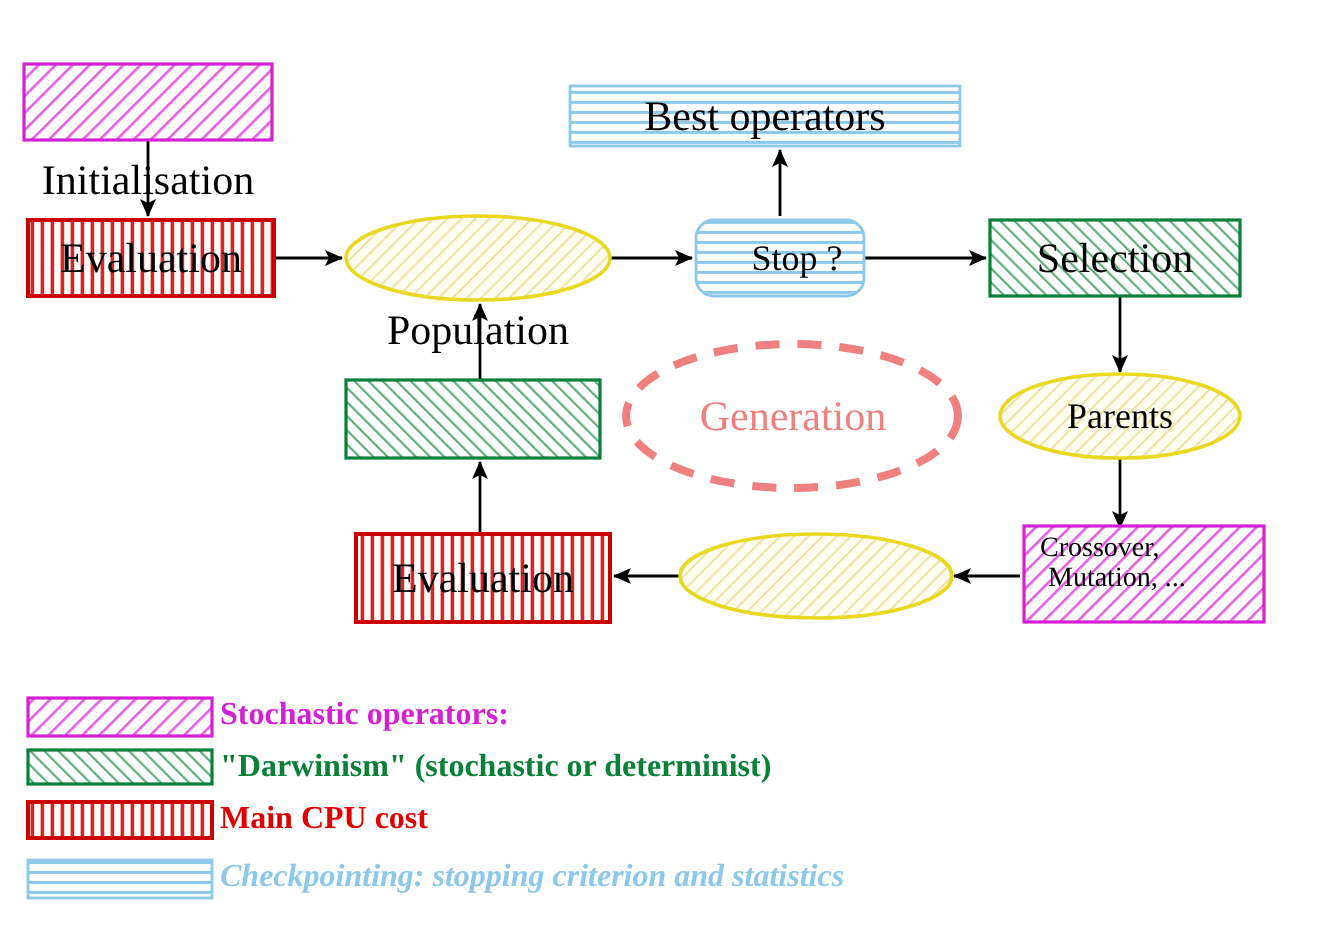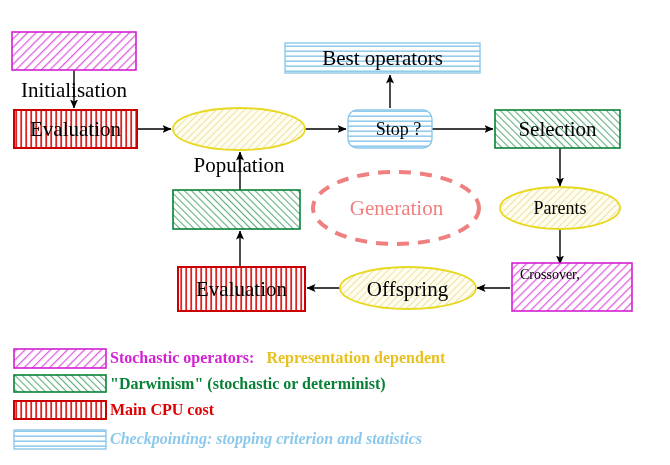--- a/index.html
+++ b/index.html
@@ -197,40 +197,39 @@
 
   <div class="node-label lbl-selection">Selection</div>
 
 
   <div class="node-label lbl-generation">Generation</div>
 
   <div class="node-label lbl-parents">Parents</div>
 
   <div class="node-label lbl-evaluation-bot">Evaluation</div>
 
-  <div class="node-label lbl-offspring">Offspring</div>
 
   <div class="node-label lbl-crossover">
     <span class="line1">Crossover,</span>
+    <span class="line2">Mutation, ...</span>
   </div>
 
   <div id="legend">
 
     <svg class="layer" viewBox="0 0 670 125" style="height:125px;">
       <rect x="14" y="9" width="92" height="19" fill="url(#hatch-magenta)" stroke="#d420d4" stroke-width="1.6"></rect>
       <rect x="14" y="35" width="92" height="17" fill="url(#hatch-green)" stroke="#088038" stroke-width="1.6"></rect>
       <rect x="14" y="61" width="92" height="18" fill="url(#hatch-red)" stroke="#cc0000" stroke-width="2"></rect>
       <rect x="14" y="90" width="92" height="19" fill="url(#hatch-blue)" stroke="#8cc8ea" stroke-width="1.4"></rect>
     </svg>
 
     <div class="legend-row r0">
       <div class="legend-text bold">
         <span class="lt-magenta">Stochastic operators:</span>
         <span class="seg-gap"></span>
-        <span class="lt-gold">Representation dependent</span>
       </div>
     </div>
 
     <div class="legend-row r1">
       <div class="legend-text bold lt-green">"Darwinism" (stochastic or determinist)</div>
     </div>
 
     <div class="legend-row r2">
       <div class="legend-text bold lt-red">Main CPU cost</div>
     </div>

